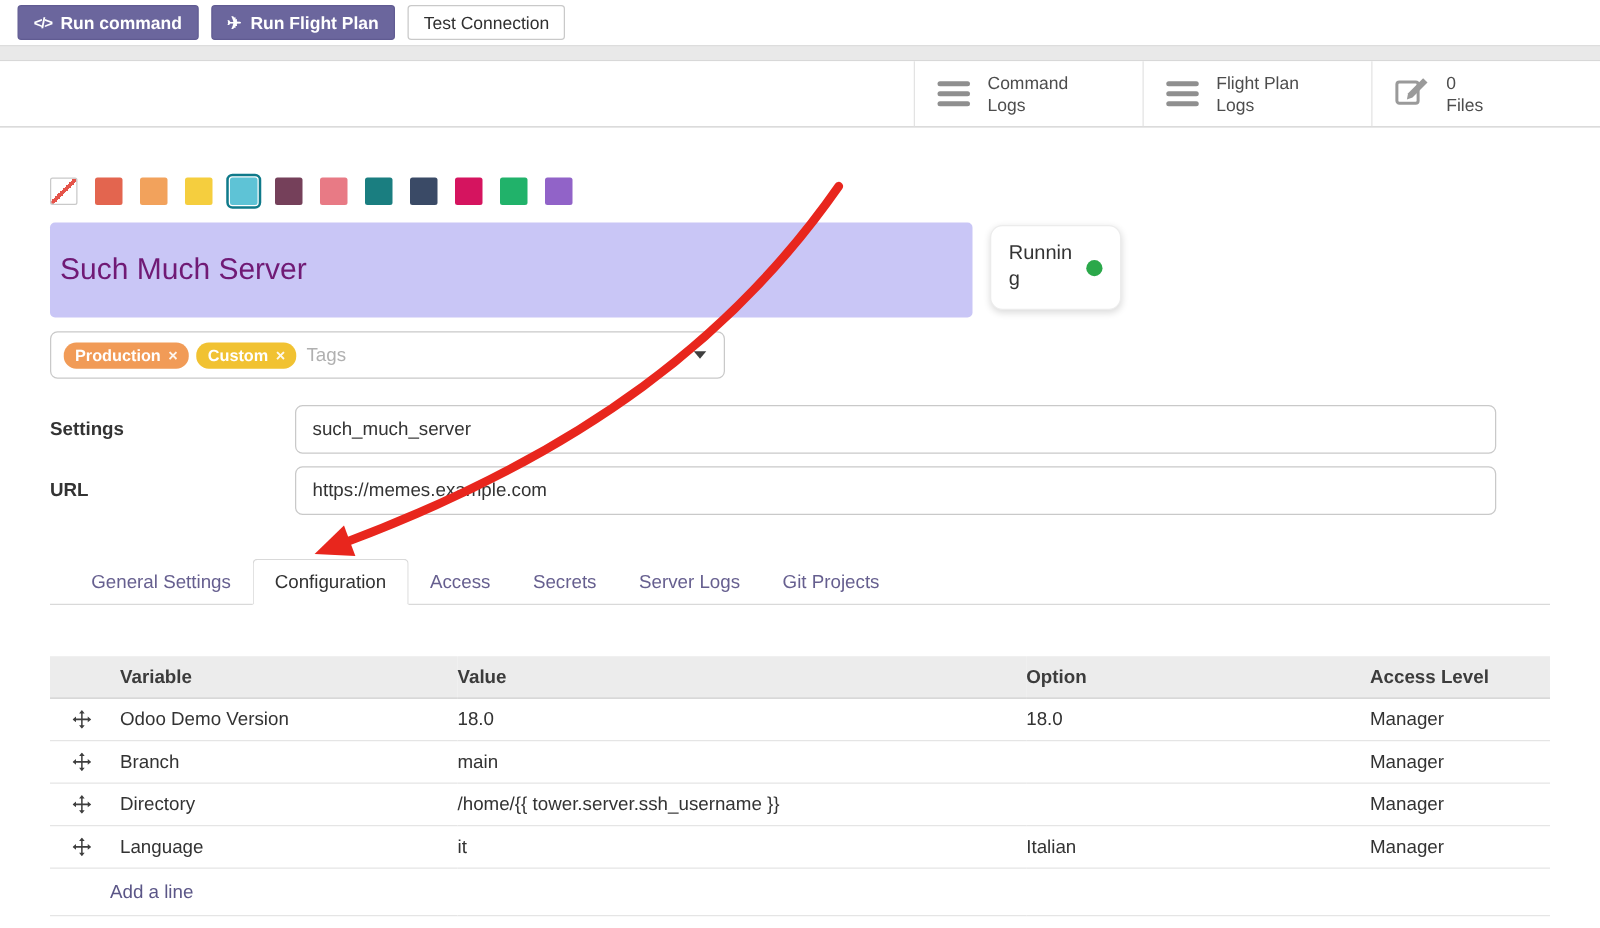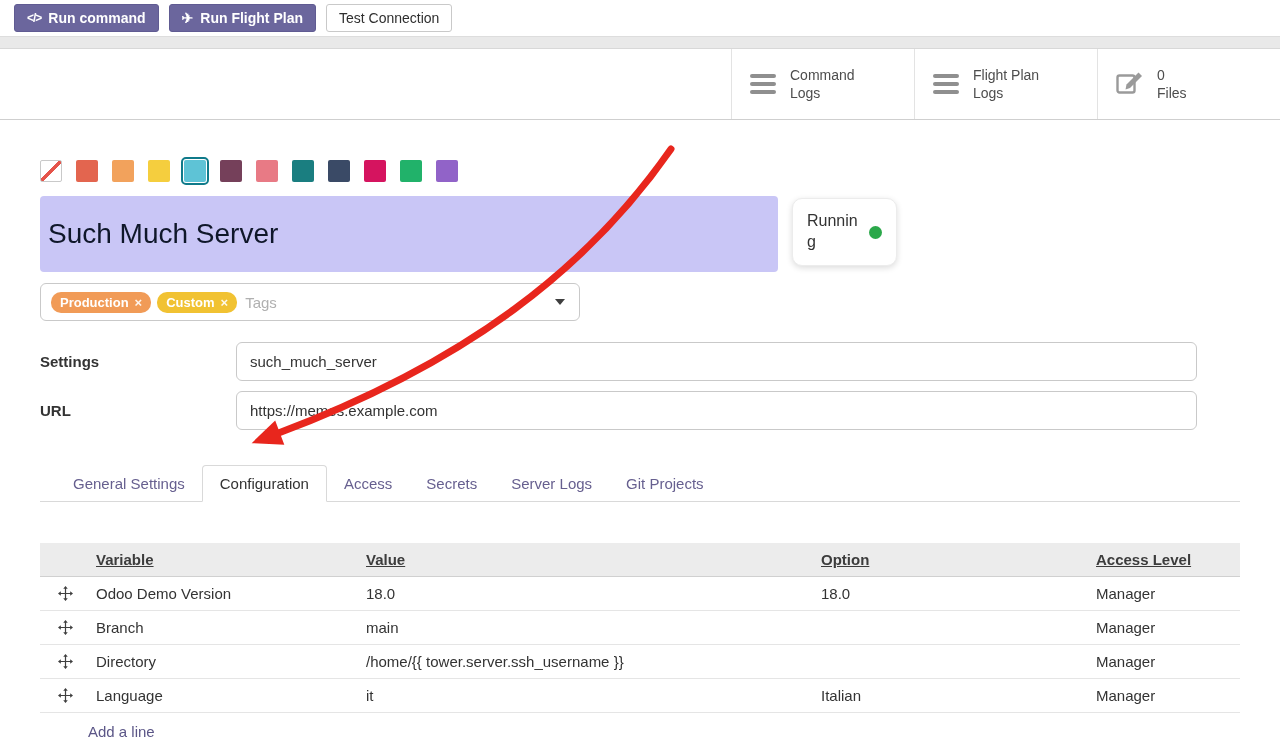--- a/index.html
+++ b/index.html
@@ -14,41 +14,41 @@
   .btn { height:28px; display:inline-flex; align-items:center; gap:7px; padding:0 12px;
          font-size:14px; border-radius:3px; cursor:pointer; font-family:inherit; }
   .btn-primary { background:#6b669d; color:#fff; border:1px solid #605b92; font-weight:700; }
   .btn-secondary { background:#fff; color:#2f2f2f; border:1px solid #c9c9c9; font-weight:400; }
   .code-glyph { font-weight:700; font-size:12px; letter-spacing:-1px; }
   .plane-glyph { font-size:14px; }
 
   .gray-strip { height:13px; background:#e9e9e9; border-top:1px solid #dddddd; border-bottom:1px solid #d8d8d8; }
 
   
-  .header-band { height:71px; background:#fff; border-bottom:1px solid #cfcfcf;
+  .header-band { height:53px; background:#fff; border-bottom:1px solid #cfcfcf;
                  display:flex; justify-content:flex-end; }
   .stat-btn { display:flex; align-items:center; gap:14px; padding:0 18px; min-width:183px;
               border-left:1px solid #e3e3e3; cursor:pointer; }
   .hamburger { width:26px; display:flex; flex-direction:column; gap:4px; }
   .hamburger div { height:4px; background:#8f8f8f; border-radius:2px; }
   .stat-text { font-size:14px; color:#4d4d4d; line-height:18px; }
 
   
   .main { padding:0 40px; }
 
   .swatches { margin-top:40px; display:flex; gap:14px; align-items:center; }
   .swatch { width:22px; height:22px; border-radius:2px; cursor:pointer; }
   .swatch.none { background:#fff; border:1px solid #c9c9c9;
     background-image:linear-gradient(135deg, transparent 44%, #e5544a 44%, #e5544a 56%, transparent 56%); }
   .swatch.selected { outline:2px solid #0f7a8a; outline-offset:1px; }
 
   .title-row { display:flex; align-items:flex-start; gap:14px; margin-top:14px; }
   .title-box { width:738px; height:76px; background:#c9c6f6; border-radius:4px;
                display:flex; align-items:center; padding:0 8px; }
-  .title-text { font-size:28px; color:#0f172a; }
+  .title-text { font-size:24px; color:#701a75; }
   .status-card { height:68px; background:#fff; border:1px solid #ececec; border-radius:10px;
                  box-shadow:0 2px 6px rgba(0,0,0,.14); display:flex; align-items:center;
                  gap:10px; padding:0 14px; margin-top:2px; }
   .status-text { width:52px; font-weight:400; font-size:16px; color:#333;
                  word-break:break-all; line-height:1.3; }
   .status-dot { width:13px; height:13px; border-radius:50%; background:#2ba84a; flex:none; }
 
   .tags-box { margin-top:11px; width:540px; height:38px; border:1px solid #c9c9c9; border-radius:6px;
               display:flex; align-items:center; gap:6px; padding:0 14px 0 10px; cursor:text;text-align:center; }
   .tag-pill { display:inline-flex; align-items:center; gap:6px; border-radius:10px;
@@ -66,21 +66,21 @@
 
   
   .tabs { margin-top:35px; display:flex; align-items:flex-end; border-bottom:1px solid #d9d9d9; padding-left:16px; }
   .tab { padding:9px 17px; font-size:15px; color:#665f8f; cursor:pointer; white-space:nowrap; }
   .tab.active { background:#fff; border:1px solid #d9d9d9; border-bottom:1px solid #fff;
                 margin-bottom:-1px; border-radius:4px 4px 0 0; color:#333; }
 
   
   table.vars { margin-top:41px; width:1200px; border-collapse:collapse; table-layout:fixed; }
   table.vars th { background:#ececec; text-align:left; font-size:15px; font-weight:700; color:#3c3c3c;
-                  padding:8px 8px 8px 0; border-bottom:1px solid #d0d0d0;text-decoration:underline; }
+                  padding:8px 8px 8px 0; border-bottom:1px solid #d0d0d0; }
   table.vars th.handle-col { padding-left:0; }
   table.vars td { font-size:15px; color:#333; padding:8px 8px 8px 0; border-bottom:1px solid #e5e5e5; }
   td.handle-cell { padding-left:18px !important; cursor:grab; }
   .move-icon svg { display:block; }
   .add-line-cell { padding:10px 0 10px 48px !important; }
   .add-line { color:#5b5687; font-size:15px; cursor:pointer; }
 
   
   .arrow-overlay { position:absolute; left:0; top:0; width:1280px; height:742px;
                    pointer-events:none; z-index:50; }

